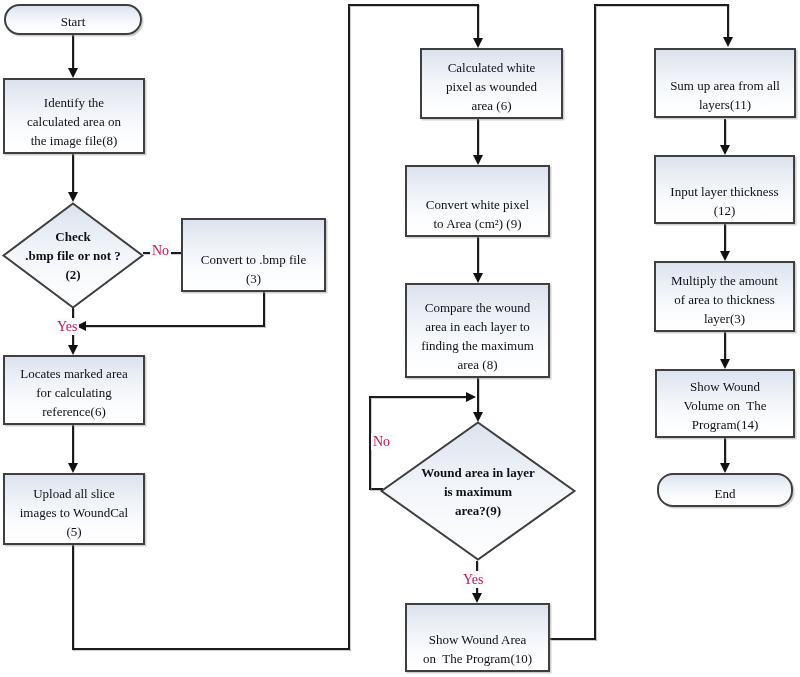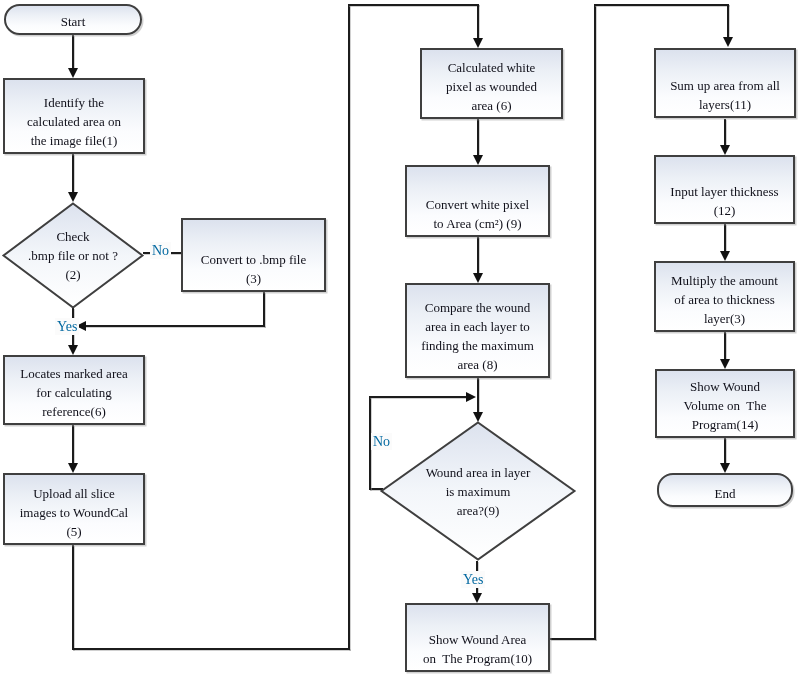--- a/index.html
+++ b/index.html
@@ -13,30 +13,30 @@
     background:linear-gradient(180deg,#dce2ee 0%,#ecf0f6 32%,#fbfcfe 72%,#ffffff 100%);
     display:flex;align-items:flex-end;justify-content:center;
     text-align:center;font-size:13px;line-height:19px;
     white-space:pre-wrap;padding:2px 4px;
     box-shadow:1.5px 1.5px 0 rgba(150,150,150,.45);
   }
   .terminator{border-radius:16px;}
   .dsvg{position:absolute;overflow:visible;}
   .dtext{
     position:absolute;text-align:center;font-size:13px;line-height:19px;
-    white-space:pre-wrap;pointer-events:none;
+    white-space:pre-wrap;pointer-events:none;font-weight:bold;
   }
   .line{position:absolute;background:#1c1c1c;box-shadow:1px 1px 0 rgba(150,150,150,.45);}
   .ar{position:absolute;width:0;height:0;}
   .ar-d{border-left:5px solid transparent;border-right:5px solid transparent;border-top:10px solid #111;}
   .ar-r{border-top:5px solid transparent;border-bottom:5px solid transparent;border-left:10px solid #111;}
   .ar-l{border-top:5px solid transparent;border-bottom:5px solid transparent;border-right:10px solid #111;}
   .elabel{
     position:absolute;font-size:14px;line-height:17px;background:#fbfbfb;
-    padding:0 2px;color:#0369a1;text-align:right;
+    padding:0 2px;color:#be185d;text-align:right;
   }
 </style>
 </head>
 <body>
 
 <div class="canvas">
 
   <div class="line" style="left:72px;top:35px;width:2px;height:35px"></div>
   <div class="line" style="left:72px;top:154px;width:2px;height:40px"></div>
   <div class="line" style="left:143px;top:252px;width:41px;height:2px"></div>
@@ -88,21 +88,21 @@
   <div class="elabel" style="left:371px;top:433px">No</div>
   <div class="elabel" style="left:461px;top:571px">Yes</div>
 
   <div class="node terminator" style="left:4px;top:4px;width:138px;height:31px">
     <span>Start</span>
   </div>
 
   <div class="node" style="left:3px;top:78px;width:142px;height:76px">
     <span>Identify the
 calculated area on
-the image file(1)</span>
+the image file(8)</span>
   </div>
 
   <svg class="dsvg" style="left:2px;top:202px" width="142" height="107" viewBox="0 0 142 107">
     <defs>
       <linearGradient id="g-d2" x1="0" y1="0" x2="0" y2="1">
         <stop offset="0" stop-color="#dce2ee"></stop>
         <stop offset="0.5" stop-color="#f3f6fa"></stop>
         <stop offset="1" stop-color="#ffffff"></stop>
       </linearGradient>
     </defs>

